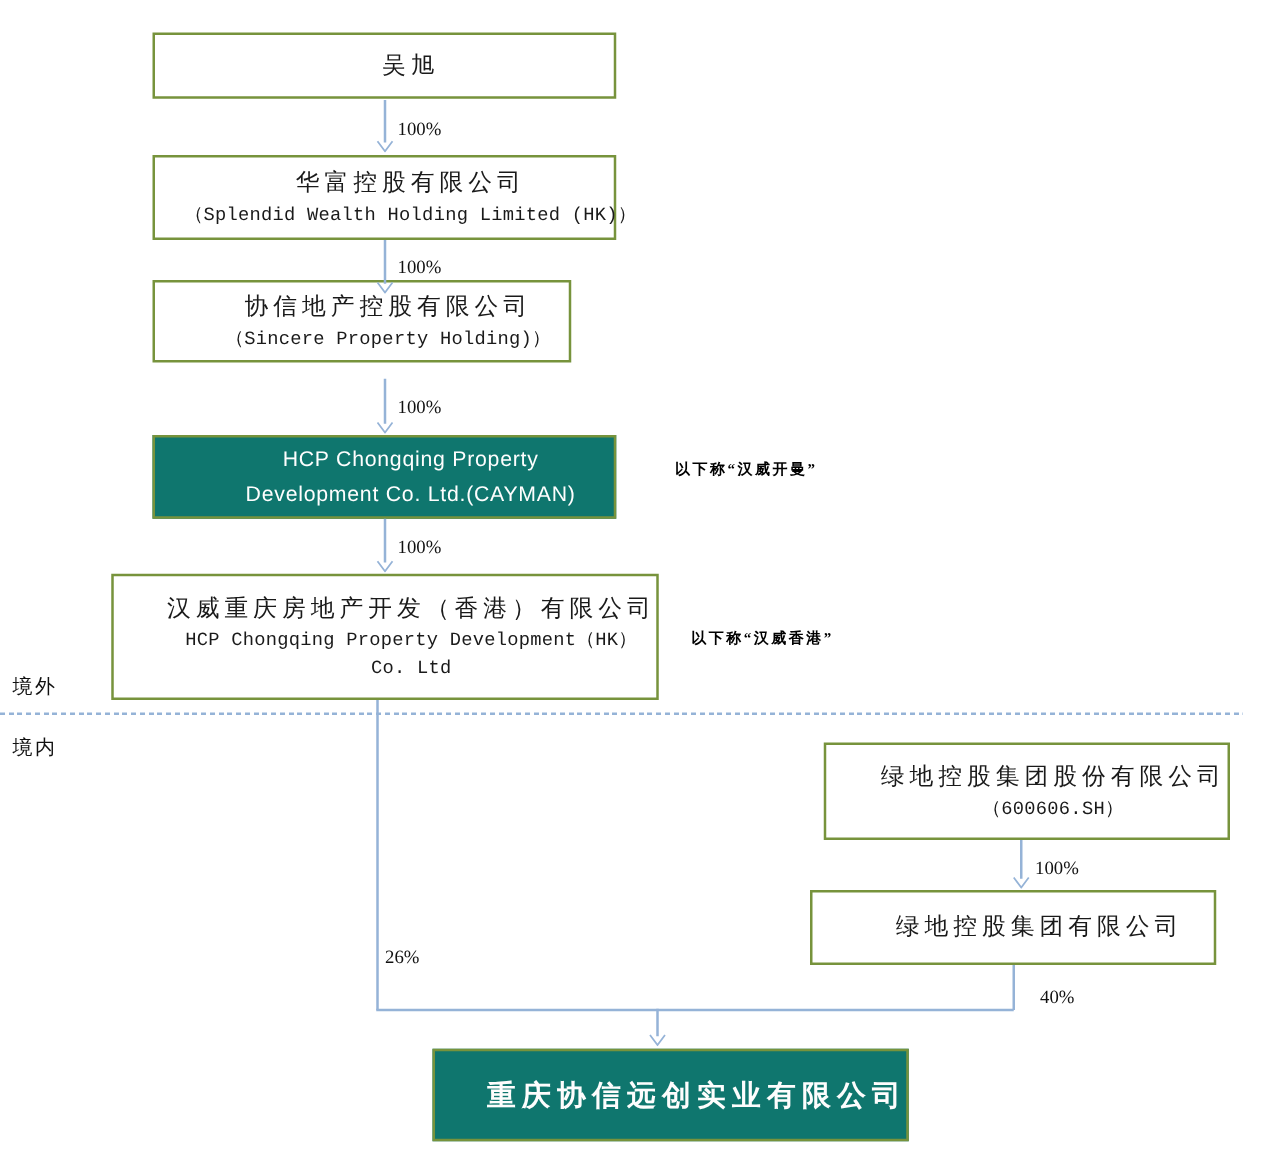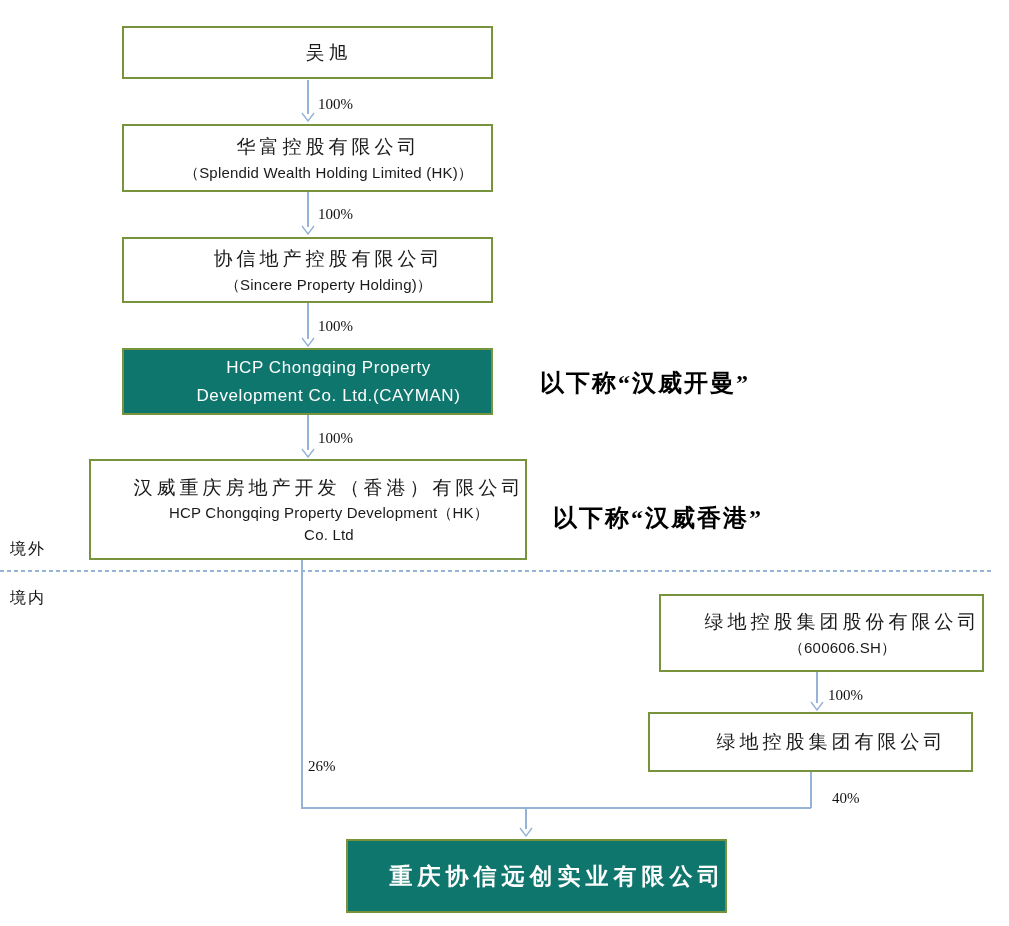--- a/index.html
+++ b/index.html
@@ -4,30 +4,30 @@
 <style>
   html,body{margin:0;padding:0;background:#ffffff;}
   .canvas{position:relative;width:1009px;height:926px;background:#fff;overflow:hidden;
           font-family:"Liberation Sans",sans-serif;}
   .box{position:absolute;background:#fff;border:2px solid #77933C;box-sizing:border-box;
        display:flex;flex-direction:column;align-items:center;justify-content:center;
        text-align:center;padding-left:42px;}
   .box.fill{background:#0f766e;}
   .cjk-main{font-family:"Liberation Serif",serif;font-size:19px;letter-spacing:4px;
             color:#1a1a1a;line-height:1.55;white-space:nowrap;}
-  .latin-sub{font-family:Liberation Sans, sans-serif;font-size:15px;color:#1a1a1a;
+  .latin-sub{font-family:Liberation Mono, monospace;font-size:15px;color:#1a1a1a;
              line-height:1.45;letter-spacing:0.2px;white-space:nowrap;}
   .latin-main{font-family:"Liberation Sans",sans-serif;font-size:17px;color:#fefefe;
               line-height:1.6;letter-spacing:0.6px;white-space:nowrap;}
   .cjk-big{font-family:"Liberation Serif",serif;font-size:23px;font-weight:bold;
            letter-spacing:5px;color:#fdfdfd;white-space:nowrap;}
   .pct{position:absolute;font-family:Liberation Serif, serif;font-size:15px;
        color:#111;white-space:nowrap;}
   .anno{position:absolute;font-family:"Liberation Serif",serif;font-weight:bold;
-        font-size:24px;letter-spacing:2px;color:#000;white-space:nowrap;text-align:right;}
+        font-size:12px;letter-spacing:2px;color:#000;white-space:nowrap;text-align:right;}
   .region{position:absolute;font-family:"Liberation Serif",serif;font-size:16px;
           letter-spacing:2px;color:#111;white-space:nowrap;}
   .vline{position:absolute;width:1.5px;background:#95B3D7;}
   .hline{position:absolute;height:1.5px;background:#95B3D7;}
   .dash{position:absolute;height:2px;
         background-image:repeating-linear-gradient(90deg,#95B3D7 0 4px,transparent 4px 7px);}
   .head{position:absolute;width:16px;height:10px;}
   .head svg{display:block;}
 </style>
 </head>
@@ -37,21 +37,21 @@
 
   <div class="box" style="left:122px;top:26px;width:371px;height:53px">
     <div class="cjk-main">吴旭</div>
   </div>
 
   <div class="box" style="left:122px;top:124px;width:371px;height:68px">
     <div class="cjk-main">华富控股有限公司</div>
     <div class="latin-sub">（Splendid Wealth Holding Limited (HK)）</div>
   </div>
 
-  <div class="box" style="left:122px;top:237px;width:371px;height:66px">
+  <div class="box" style="left:122px;top:224px;width:335px;height:66px">
     <div class="cjk-main">协信地产控股有限公司</div>
     <div class="latin-sub">（Sincere Property Holding)）</div>
   </div>
 
   <div class="box fill" style="left:122px;top:348px;width:371px;height:67px">
     <div class="latin-main">HCP Chongqing Property</div>
     <div class="latin-main">Development  Co.  Ltd.(CAYMAN)</div>
   </div>
 
   <div class="box" style="left:89px;top:459px;width:438px;height:101px">

